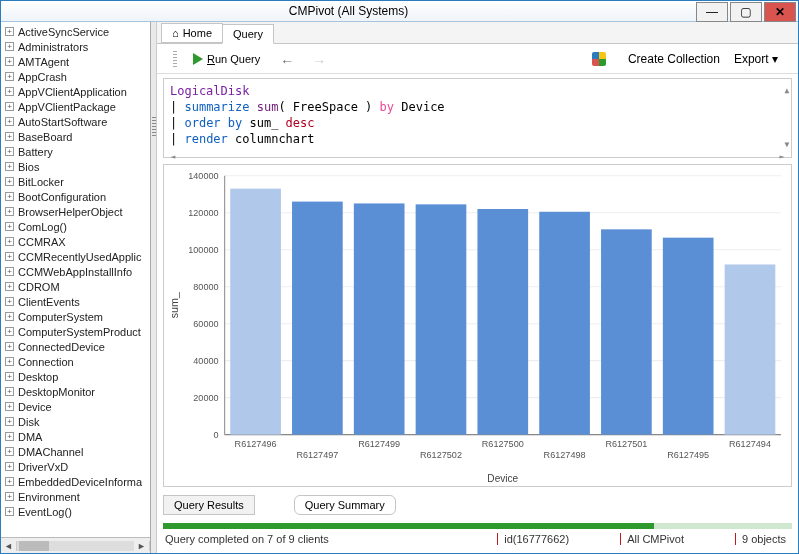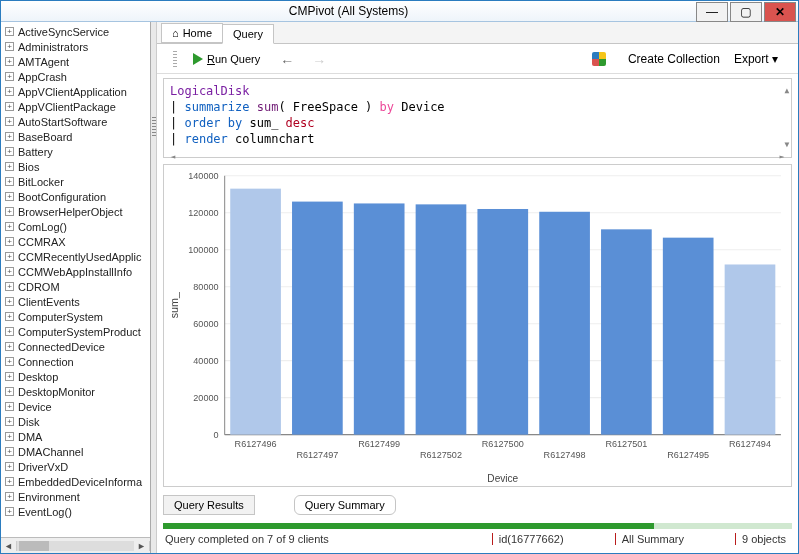--- a/index.html
+++ b/index.html
@@ -308,18 +308,18 @@
       <div class="bottom-tabs">
         <div class="btab">Query Results</div>
         <div class="btab active">Query Summary</div>
       </div>
       <div class="progress">
         <div class="fill" id="prog-fill" style="width: 78%;"></div>
       </div>
       <div class="status">
         <div class="left">Query completed on 7 of 9 clients</div>
         <div class="right">
-          <span>id(16777662)</span><span>All Summary</span><span>9 objects</span>
+          <span>id(16777662)</span><span>All CMPivot</span><span>9 objects</span>
         </div>
       </div>
     </div>
   </div>
 </div>
 
 </body></html>

